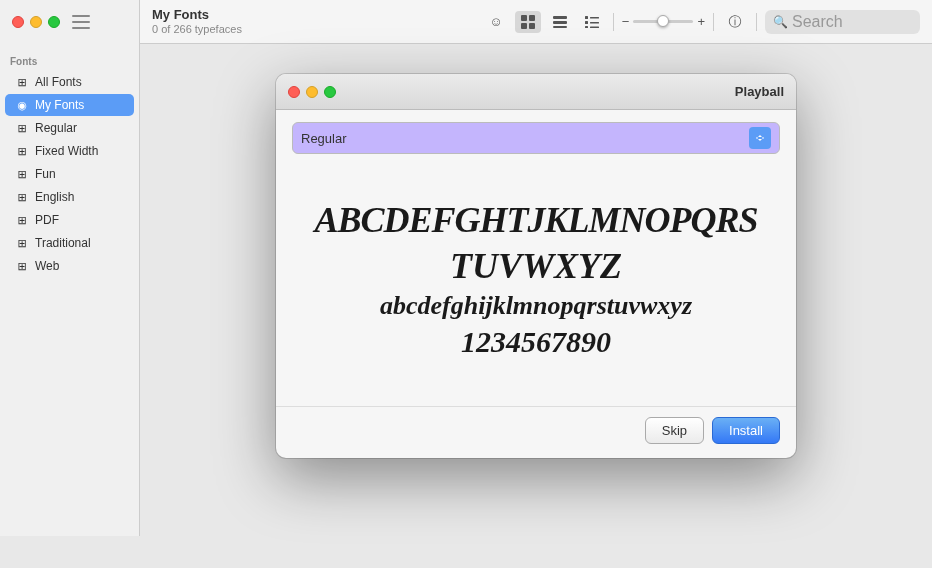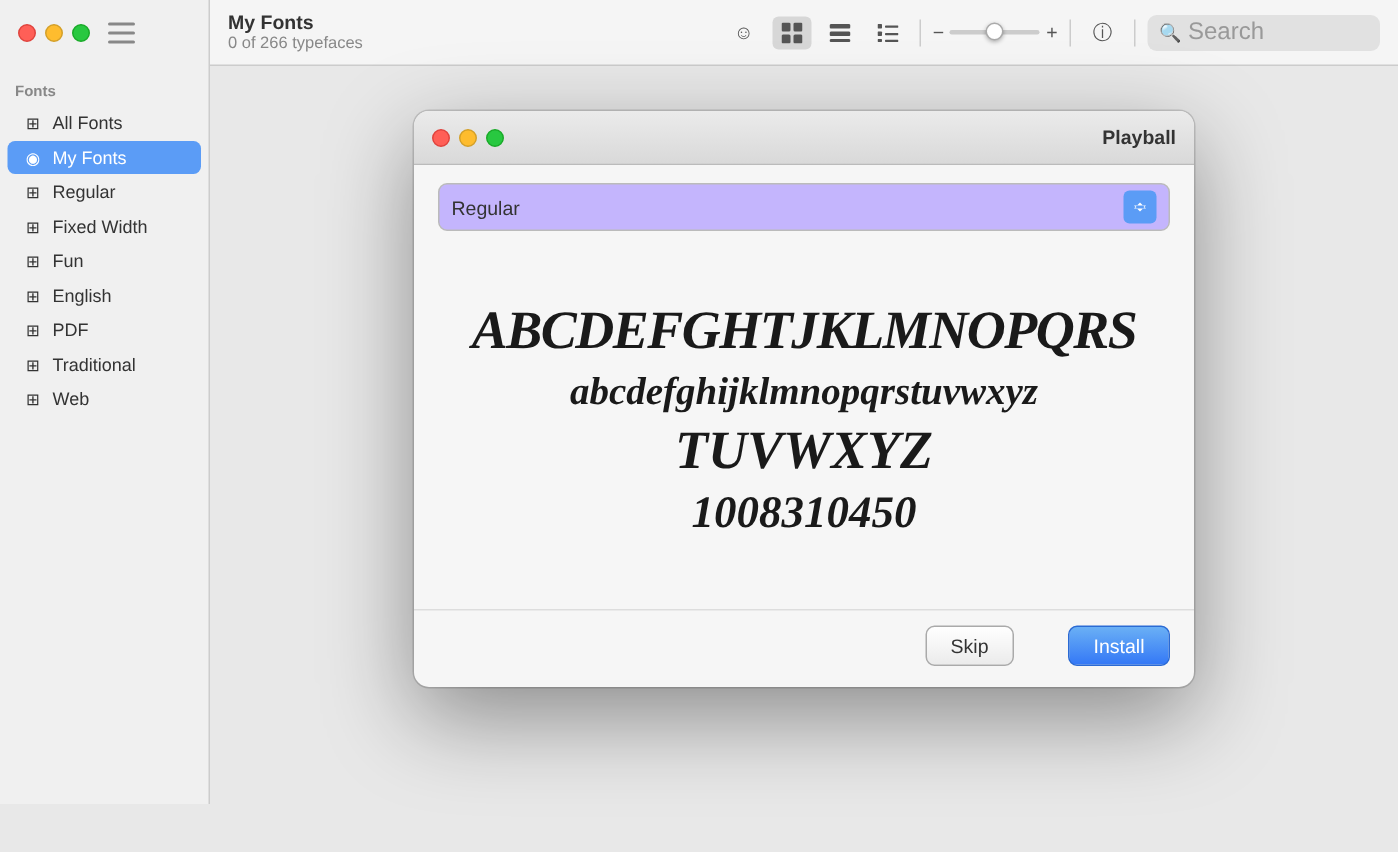--- a/index.html
+++ b/index.html
@@ -323,21 +323,20 @@
     .btn-secondary {
       background: linear-gradient(to bottom, #ffffff, #ebebeb);
       border: 1px solid #aaa;
       color: #333;
     }
 
     .btn-primary {
       background: linear-gradient(to bottom, #6ab0f5, #3478f6);
       color: white;
       border: 1px solid #2a6ad4;
-      margin-left: 28px;
     }
 
     .app-window {
       display: flex;
       width: 932px;
       height: 568px;
       position: relative;
     }
 
     .sidebar-wrapper {
@@ -531,23 +530,23 @@
             <span class="font-selector-label">Regular</span>
             <div class="font-selector-arrow">
               <svg width="10" height="8" viewBox="0 0 10 8" fill="white">
                 <path d="M5 1L1 5h8L5 1zM5 7L1 3h8L5 7z"></path>
               </svg>
             </div>
           </div>
 
           <div class="font-preview">
             <div class="preview-line preview-uppercase" style="font-size: 36px; font-family: 'Georgia', serif; font-style: italic; font-weight: bold; letter-spacing: -1px;">ABCDEFGHTJKLMNOPQRS</div>
+            <div class="preview-line preview-uppercase" style="font-size: 36px; font-family: 'Georgia', serif; font-style: italic; font-weight: bold;">TUVWXYZ</div>
             <div class="preview-line preview-lowercase" style="font-size: 26px; font-family: 'Georgia', serif; font-style: italic; font-weight: bold;">abcdefghijklmnopqrstuvwxyz</div>
-            <div class="preview-line preview-uppercase" style="font-size: 36px; font-family: 'Georgia', serif; font-style: italic; font-weight: bold;">TUVWXYZ</div>
-            <div class="preview-line preview-numbers" style="font-size: 30px; font-family: 'Georgia', serif; font-style: italic; font-weight: bold;">1008310450</div>
+            <div class="preview-line preview-numbers" style="font-size: 30px; font-family: 'Georgia', serif; font-style: italic; font-weight: bold;">1234567890</div>
           </div>
         </div>
 
         <div class="modal-footer">
           <button class="btn btn-secondary">Skip</button>
           <button class="btn btn-primary">Install</button>
         </div>
 
       </div>
     </div>

